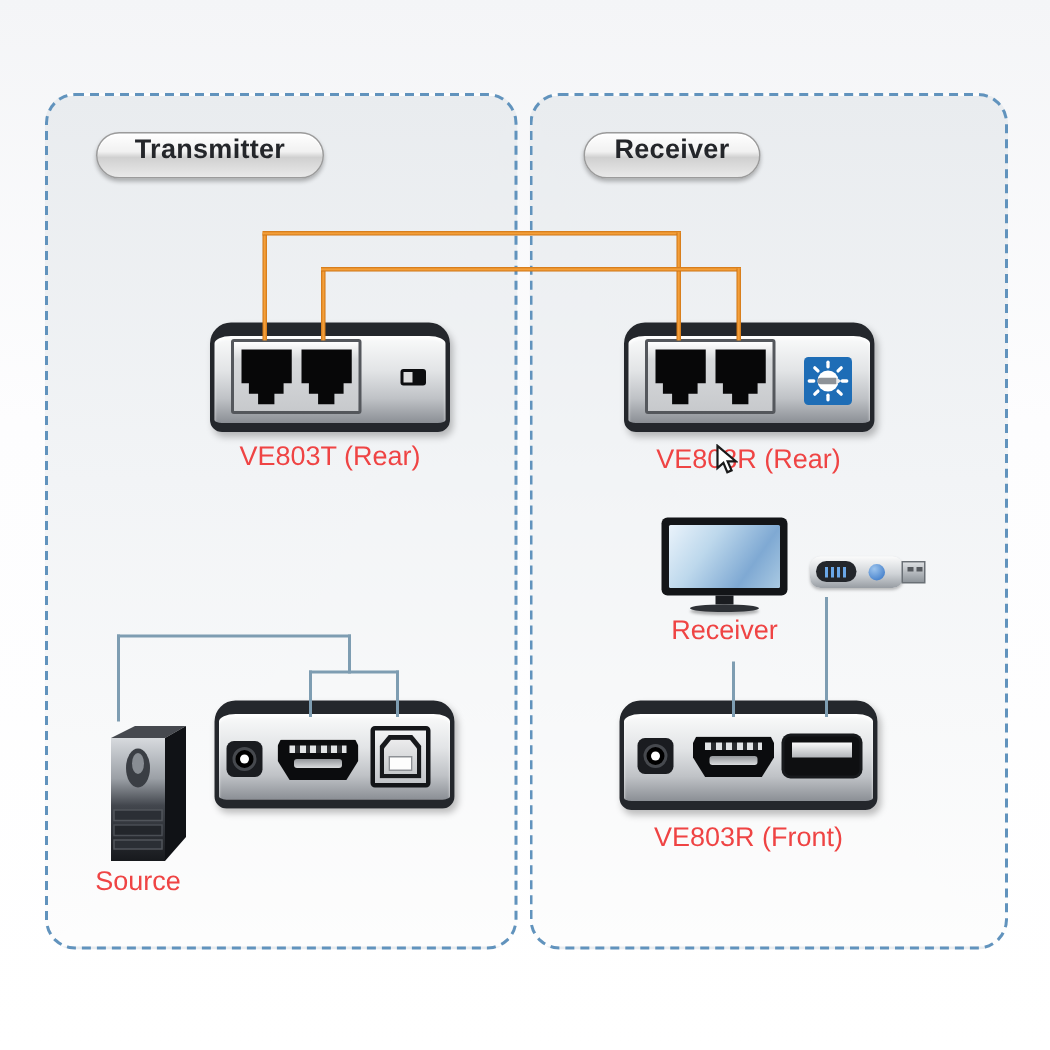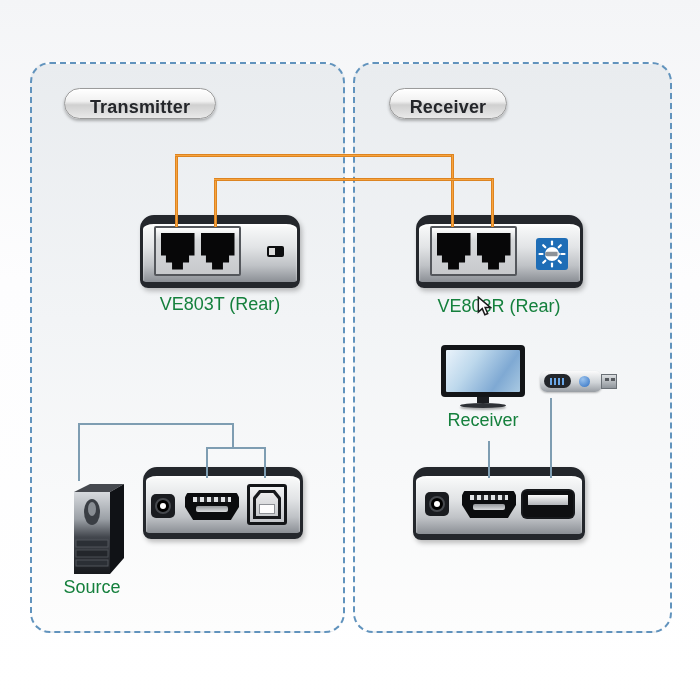--- a/index.html
+++ b/index.html
@@ -19,21 +19,21 @@
   }
   .zone-left  { left:30px;  width:315px; }
   .zone-right { left:353px; width:319px; }
 
   
   .pill {
     position:absolute; z-index:4; height:31px; border-radius:16px;
     border:1px solid #9b9b9b;
     background: linear-gradient(180deg, #ffffff 0%, #f1f1f1 42%, #d0d0d0 55%, #e9e9e9 100%);
     box-shadow: 0 2px 3px rgba(0,0,0,.28), inset 0 1px 0 #ffffff;
-    display:flex; align-items:flex-end; justify-content:center;
+    display:flex; align-items:flex-start; justify-content:center;
     font-size:18px; font-weight:700; color:#24262a; letter-spacing:.2px;
   }
 
   
   .cable { position:absolute; z-index:6; }
   .cable-h { height:3px; background:linear-gradient(180deg,#cf7413,#f8a43e 50%,#cf7413); }
   .cable-v { width:3px;  background:linear-gradient(90deg,#cf7413,#f8a43e 50%,#cf7413); }
 
   
   .wire { position:absolute; z-index:5; background:#7e9db2; }
@@ -82,21 +82,21 @@
   .usb-b-shape { position:absolute; left:3px; top:3px; right:3px; bottom:3px; background:#17191c;
     clip-path: polygon(22% 0,78% 0,100% 26%,100% 100%,0 100%,0 26%); }
   .usb-b-shape::after { content:""; position:absolute; left:3px; top:3px; right:3px; bottom:3px;
     background: linear-gradient(180deg,#ececed,#c6c9cc);
     clip-path: polygon(22% 0,78% 0,100% 26%,100% 100%,0 100%,0 26%); }
   .usb-b-slot { position:absolute; left:9px; top:17px; width:16px; height:10px;
     background:#fdfdfd; border:1px solid #8e9196; z-index:2; }
 
   .dev-label, .item-label {
     position:absolute; z-index:4; width:200px; text-align:center;
-    font-size:18px; color:#15803d;
+    font-size:18px; color:#ef4444;
   }
 
   .adjust-icon { position:absolute; }
 
   
   .monitor { position:absolute; z-index:4; width:84px; }
   .mon-bezel { width:84px; height:52px; background:#131518; border-radius:4px; padding:5px; }
   .mon-screen { width:100%; height:100%; border-radius:1px;
     background: linear-gradient(125deg,#eaf3fb 0%,#bdd8ec 35%,#7fa9d3 72%,#a9c9e2 100%); }
   .mon-neck { width:12px; height:6px; background:#1a1c20; margin:0 auto; }
@@ -213,20 +213,21 @@
     <div class="hdmi" style="left:46px; top:15px;">
       <div class="hdmi-body">
         <div class="hdmi-pins"></div>
         <div class="hdmi-slot"></div>
       </div>
     </div>
     <div class="usb-a" style="left:107px; top:15px;">
       <div class="usb-a-inner"></div>
     </div>
   </div>
+  <div class="dev-label" style="left:399px; top:548px;">VE803R (Front)</div>
 
   <div class="wire wire-v" style="left:78px;  top:423px; height:58px;"></div>
   <div class="wire wire-h" style="left:78px;  top:423px; width:156px;"></div>
   <div class="wire wire-v" style="left:232px; top:423px; height:26px;"></div>
   <div class="wire wire-h" style="left:206px; top:447px; width:60px;"></div>
   <div class="wire wire-v" style="left:206px; top:447px; height:31px;"></div>
   <div class="wire wire-v" style="left:264px; top:447px; height:31px;"></div>
 
   <div class="tower" style="left:58px; top:482px;">
     <svg width="70" height="94" viewBox="0 0 70 94">

